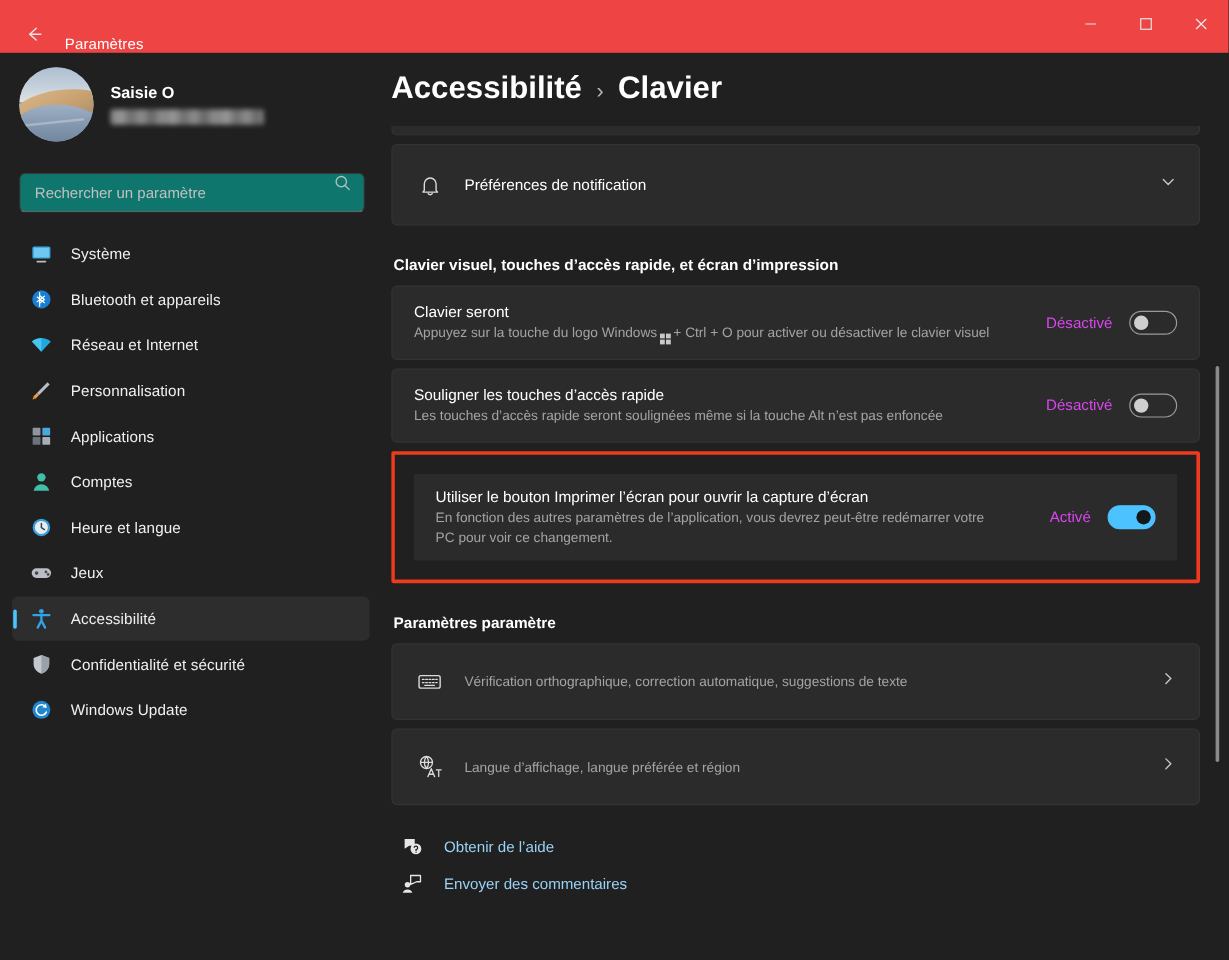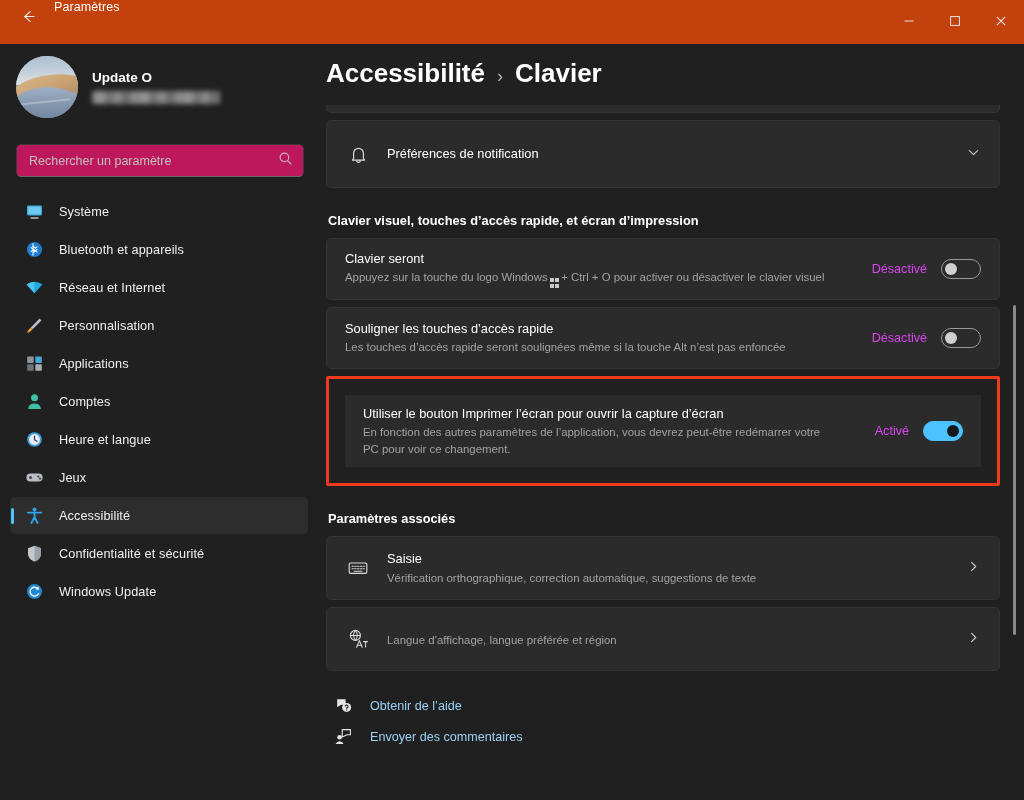--- a/index.html
+++ b/index.html
@@ -25,23 +25,23 @@
     background: #202020;
     display: flex;
     flex-direction: column;
     overflow: hidden;
   }
 
   
   .titlebar {
     height: 44px;
     flex: 0 0 44px;
-    background: #c2410c;
-    display: flex;
-    align-items: flex-start;
+    background: #ef4444;
+    display: flex;
+    align-items: flex-end;
     position: relative;
   }
   .back-btn {
     width: 36px; height: 32px;
     margin-left: 10px;
     display: flex; align-items: center; justify-content: center;
     border-radius: 5px;
     cursor: pointer;
   }
   .back-btn svg { display: block; }
@@ -129,26 +129,25 @@
     filter: blur(2.4px);
     opacity: .88;
   }
 
   .search-wrap {
     margin: 16px 16px 10px 16px;
     position: relative;
   }
   .search-box {
     height: 33px;
-    background: #be185d;
+    background: #0f766e;
     border: 1px solid #3a3a3a;
     border-bottom: 1px solid #6a6a6a;
     border-radius: 5px;
     display: flex;
-    align-items: center;
     padding: 0 10px 0 12px;
     cursor: text;
   }
   .search-input {
     flex: 1 1 auto;
     background: transparent;
     border: none;
     outline: none;
     color: #c8c8c8;
     font-family: "Liberation Sans", sans-serif;
@@ -415,21 +414,21 @@
     <div class="sidebar">
 
       <div class="account">
         <div class="avatar">
           <div class="sky"></div>
           <div class="dune-far"></div>
           <div class="dune-near"></div>
           <div class="ridge"></div>
         </div>
         <div class="account-meta">
-          <div class="account-name">Update O</div>
+          <div class="account-name">Saisie O</div>
           <div class="account-email-blur"></div>
         </div>
       </div>
 
       <div class="search-wrap">
         <div class="search-box">
           <input class="search-input" type="text" placeholder="Rechercher un paramètre" style="">
           <span class="search-icon">
             <svg width="15" height="15" viewBox="0 0 15 15" fill="none">
               <circle cx="6.4" cy="6.4" r="4.3" stroke="#d0d0d0" stroke-width="1.1"></circle>
@@ -647,34 +646,33 @@
                 <div class="row-trail">
                   <span class="toggle-label">Activé</span>
                   <span class="toggle on">
                       <span class="knob"></span>
                     </span>
                 </div>
               </div>
             </div>
           </div>
 
-          <div class="section-head">Paramètres associés</div>
+          <div class="section-head">Paramètres paramètre</div>
 
           <div class="card">
             <div class="row" style="min-height:62px;">
               <span class="lead-icon">
                 <svg width="22" height="22" viewBox="0 0 22 22" fill="none">
                   <rect x="2.2" y="6" width="17.6" height="10.4" rx="1.6" stroke="#e6e6e6" stroke-width="1.15"></rect>
                   <path d="M5 9.2 h1.4 M7.8 9.2 h1.4 M10.6 9.2 h1.4 M13.4 9.2 h1.4 M16.2 9.2 h1.1" stroke="#e6e6e6" stroke-width="1.1" stroke-linecap="round"></path>
                   <path d="M5 11.8 h1.4 M7.8 11.8 h1.4 M10.6 11.8 h1.4 M13.4 11.8 h1.4 M16.2 11.8 h1.1" stroke="#e6e6e6" stroke-width="1.1" stroke-linecap="round"></path>
                   <path d="M7 14.2 h8" stroke="#e6e6e6" stroke-width="1.1" stroke-linecap="round"></path>
                 </svg>
               </span>
               <div class="row-texts">
-                <div class="row-title">Saisie</div>
                 <div class="row-sub">Vérification orthographique, correction automatique, suggestions de texte</div>
               </div>
               <div class="row-trail">
                 <span class="chev">
                   <svg width="15" height="15" viewBox="0 0 15 15" fill="none">
                     <path d="M5.6 3.4 L9.7 7.5 L5.6 11.6" stroke="#e2e2e2" stroke-width="1.15" stroke-linecap="round" stroke-linejoin="round"></path>
                   </svg>
                 </span>
               </div>
             </div>

